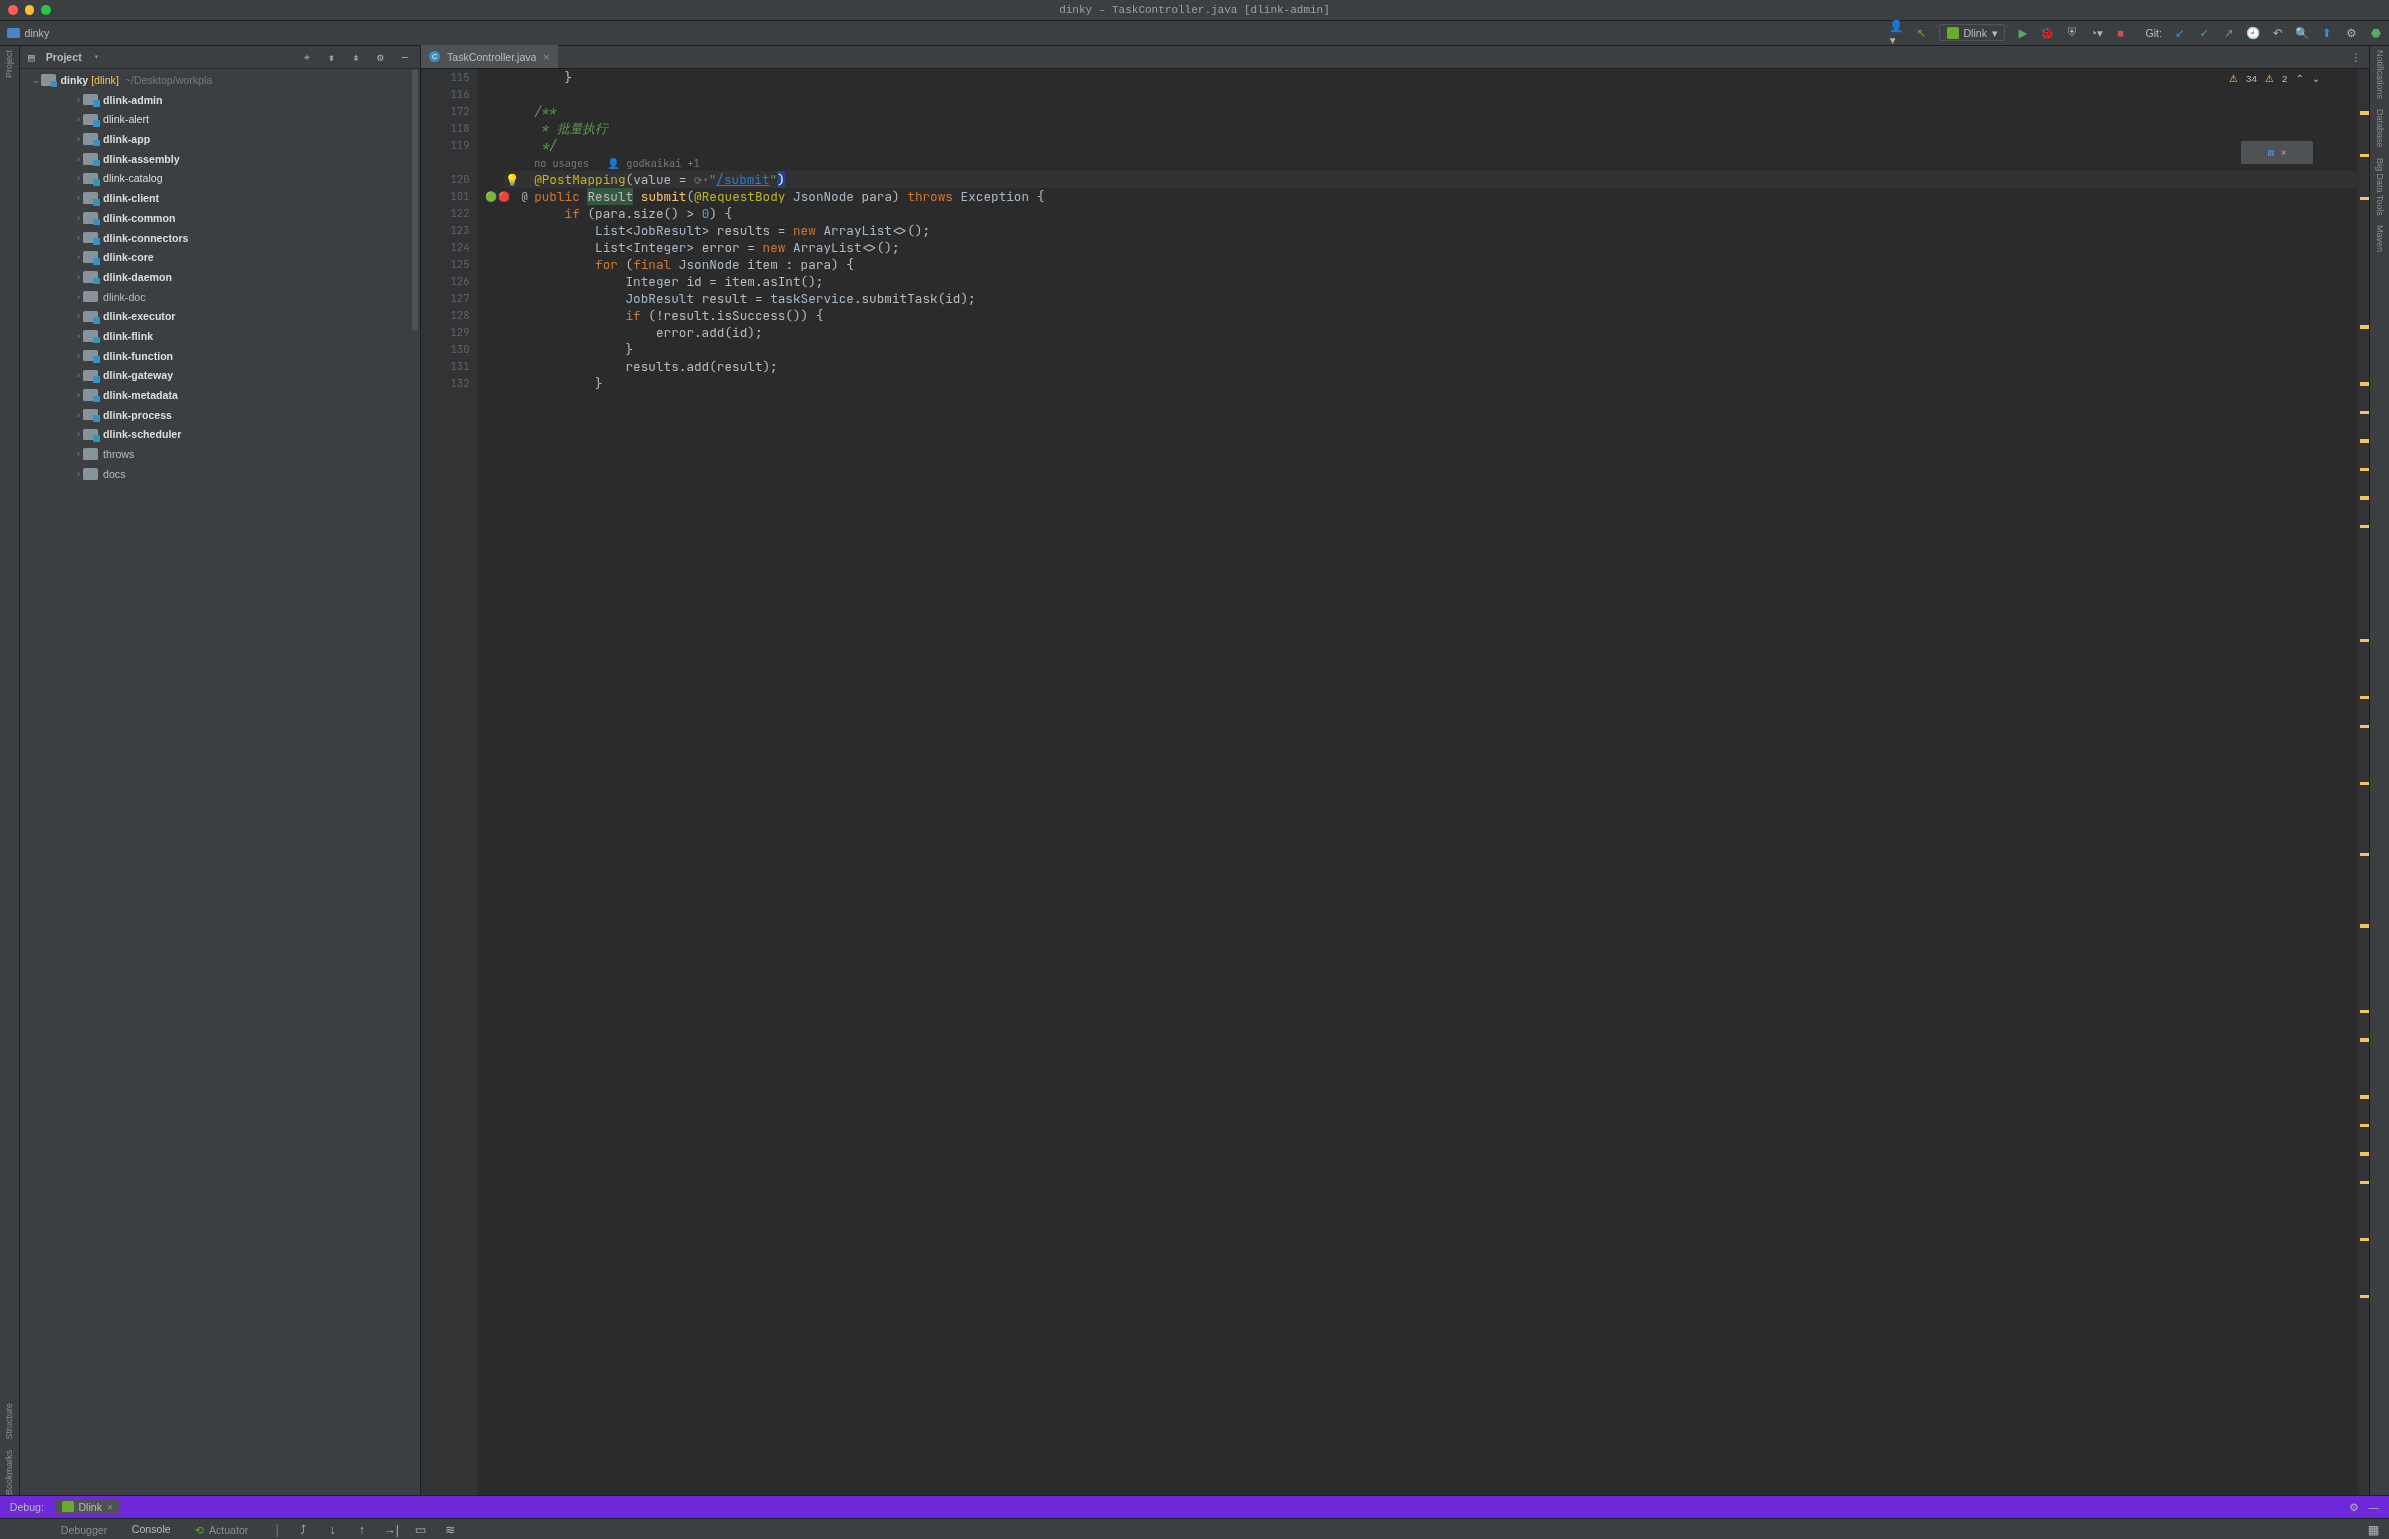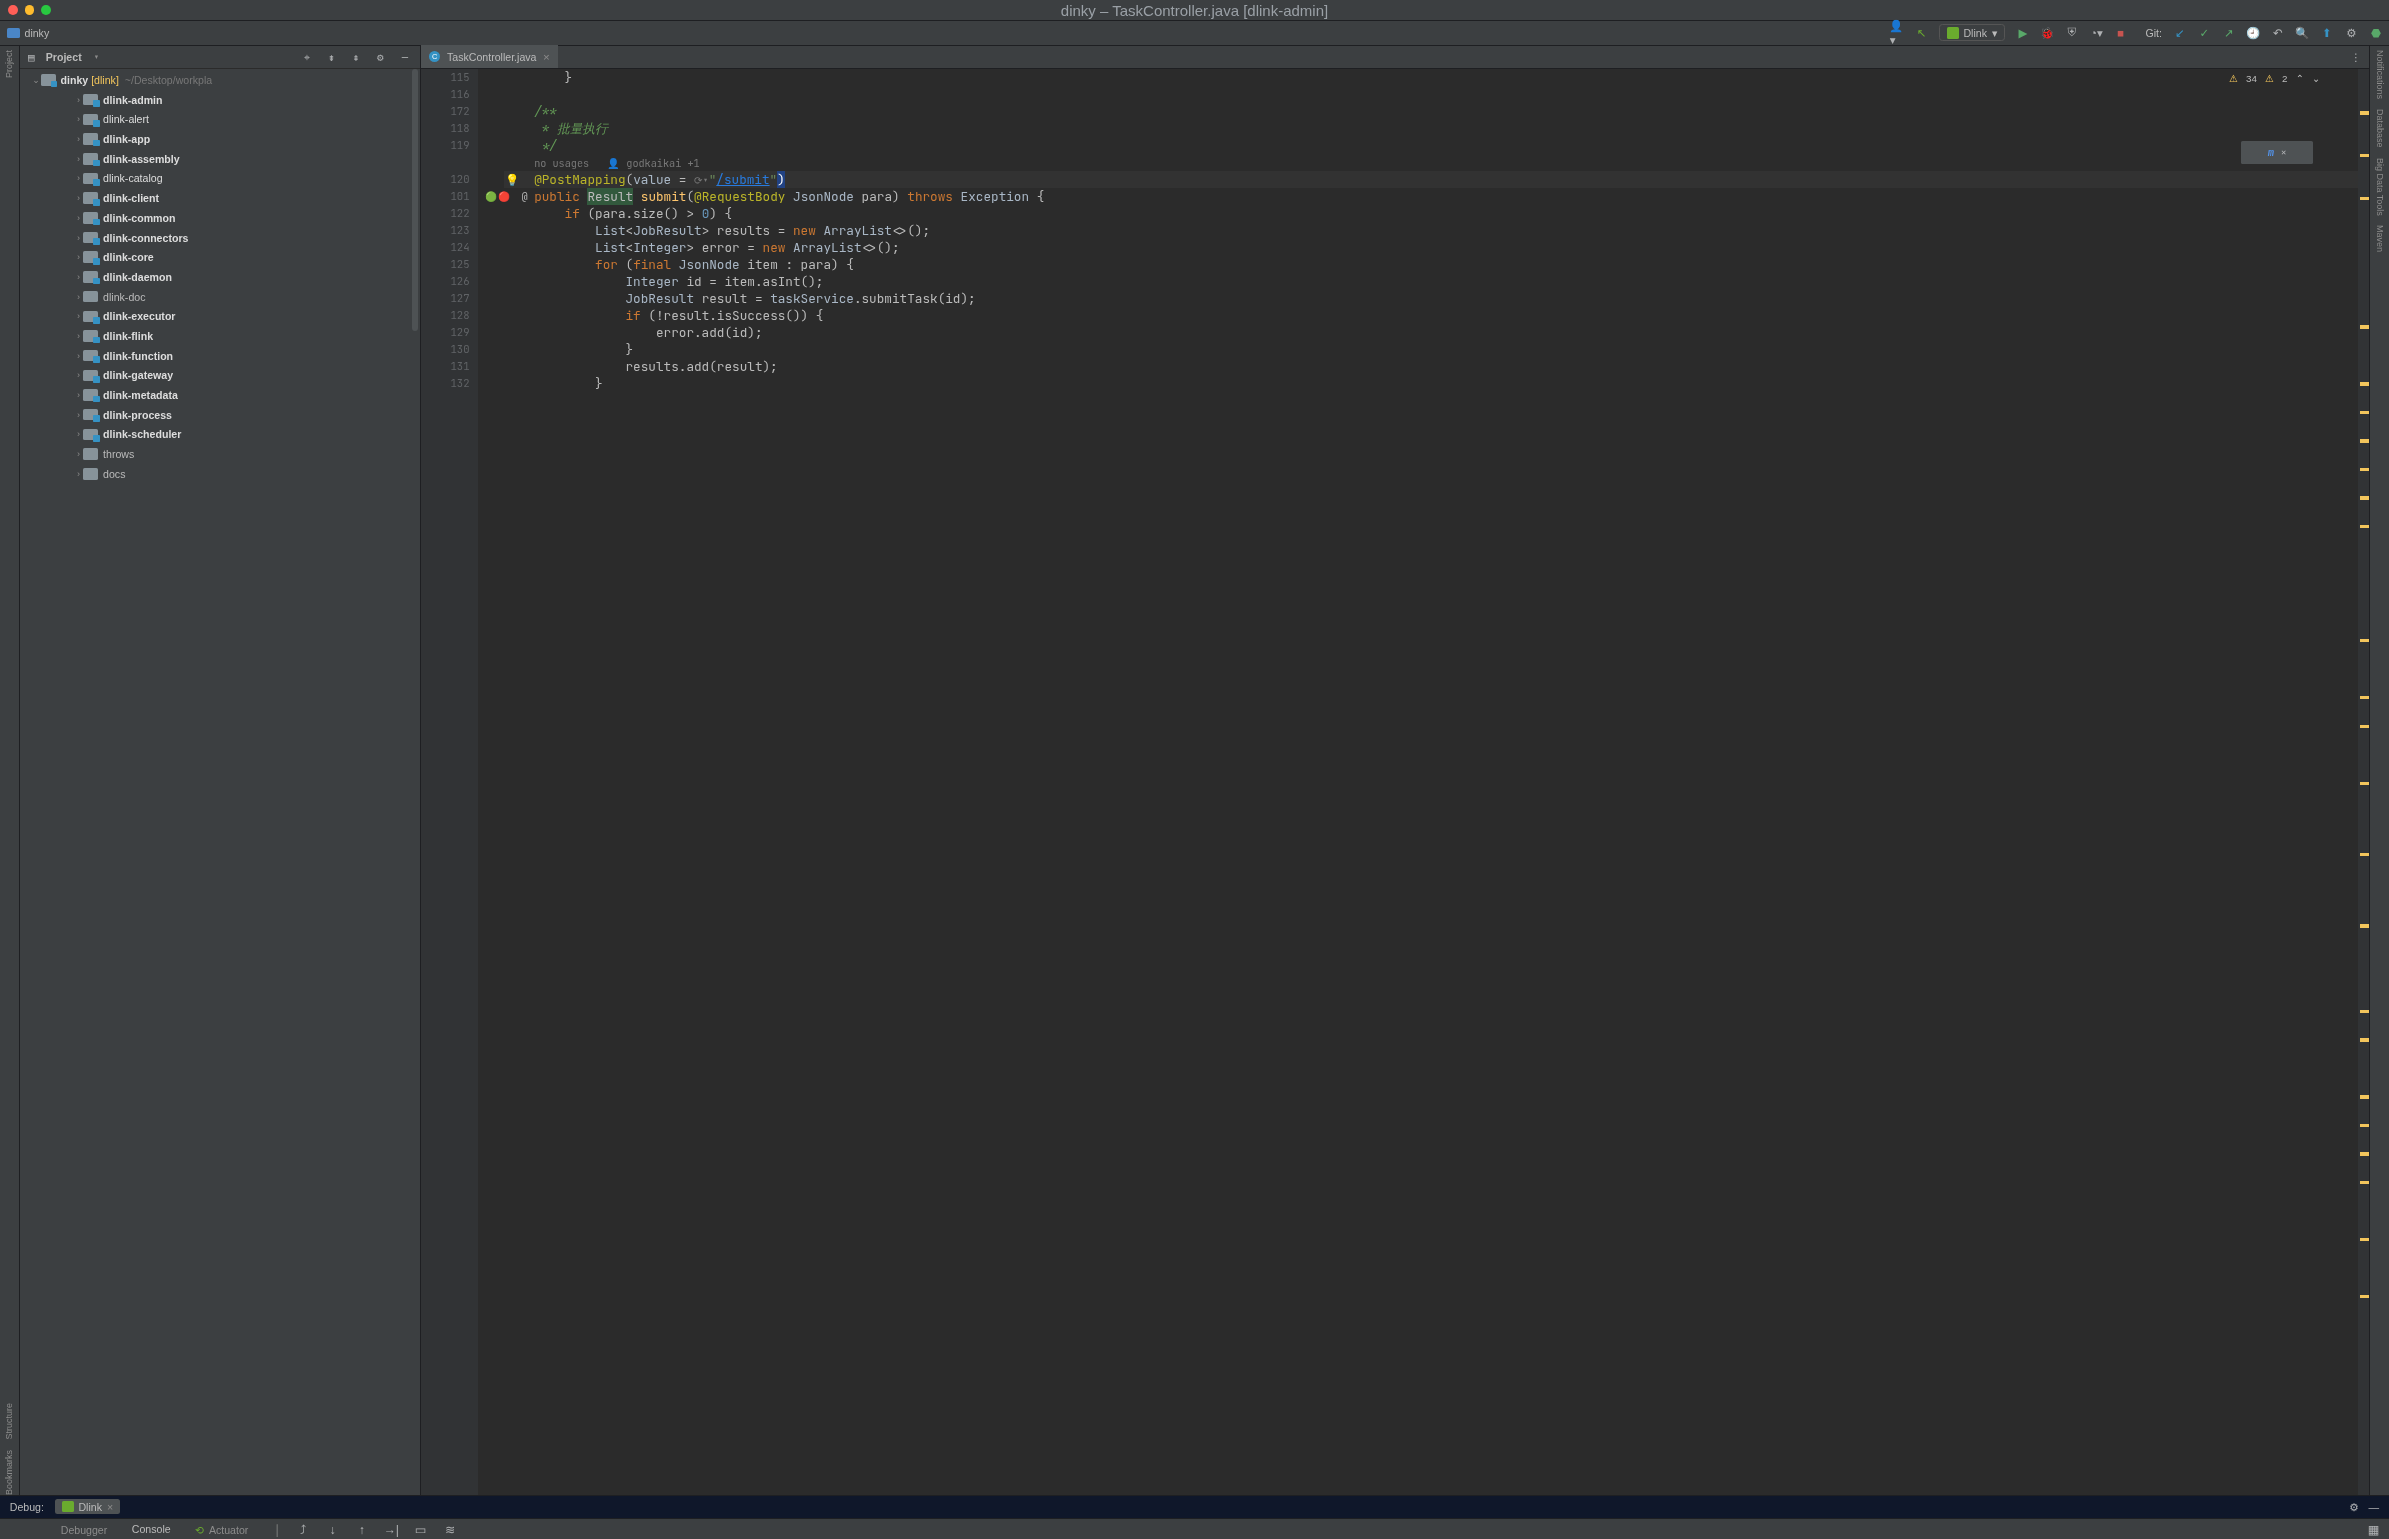--- a/index.html
+++ b/index.html
@@ -10,21 +10,21 @@
   color:#bbbbbb;
   width:2389px; height:1539px;
   overflow:hidden;
   user-select:none;
 }
 
 .titlebar{height:21px;background:#3c3f41;display:flex;align-items:center;border-bottom:0.8px solid #1e1f22;}
 .traffic{display:flex;gap:6.6px;padding-left:8.2px}
 .traffic span{width:9.8px;height:9.8px;border-radius:50%}
 .tl-red{background:#ff5f57}.tl-amber{background:#febc2e}.tl-green{background:#28c840}
-.title-text{position:absolute;left:50%;transform:translateX(-50%);color:#9aa0a6;font-family:Liberation Sans, sans-serif;font-size:15px}
+.title-text{position:absolute;left:50%;transform:translateX(-50%);color:#9aa0a6;font-family:Liberation Mono, monospace;font-size:11px}
 
 .navbar{height:24.6px;background:#3c3f41;display:flex;align-items:center;padding:0 6.6px;border-bottom:0.8px solid #1e1f22;font-family:-apple-system,sans-serif}
 .crumb-icon{width:13px;height:9.8px;background:#4a86c7;margin-right:4.9px;border-radius:1.6px}
 .navbar-right{margin-left:auto;display:flex;align-items:center;gap:11.5px}
 .runconfig{display:flex;align-items:center;border:0.8px solid #555;border-radius:3.3px;padding:1.6px 6.6px;gap:4.9px}
 .bug-icon{width:11.5px;height:11.5px;background:#6aab2e;border-radius:1.6px}
 .nav-icon{width:13px;height:13px;display:flex;align-items:center;justify-content:center;color:#afb1b3;font-size:11.5px}
 .nav-icon.green{color:#59a869}
 .nav-icon.red{color:#c75450}
 .nav-icon.blue{color:#3592c4}
@@ -77,21 +77,21 @@
 .num{color:#6897bb}
 .par{color:#a9b7c6}
 .inlay{color:#787878;font-size:10.2px}
 .bulb{position:absolute;left:1.6px;top:0;color:#f2c55c;font-size:11.5px}
 .gut-icon{position:absolute;left:-18px;display:flex;gap:1.6px;font-size:9.8px}
 .caret-line{background:#323232}
 .sel{background:#214283;color:#fff}
 .highlight-word{background:#32593d}
 
 .debug-panel{height:622px;background:#2b2b2b;display:flex;flex-direction:column;border-top:0.8px solid #1e1f22}
-.debug-header{height:23px;background:#0f172a;display:flex;align-items:center;padding:0 9.8px;gap:11.5px;font-family:-apple-system,sans-serif;font-size:10.6px;border-bottom:0.8px solid #1e1f22}
+.debug-header{height:23px;background:#6d28d9;display:flex;align-items:center;padding:0 9.8px;gap:11.5px;font-family:-apple-system,sans-serif;font-size:10.6px;border-bottom:0.8px solid #1e1f22}
 .debug-title{font-weight:normal;color:#bbbbbb}
 .dh-right{margin-left:auto;display:flex;gap:9.8px;color:#afb1b3}
 .debug-tabs{height:23px;background:#3c3f41;display:flex;align-items:center;padding:0 8.2px;gap:14.7px;font-family:-apple-system,sans-serif;font-size:10.6px;border-bottom:0.8px solid #2b2b2b}
 .dtab{color:#8c8c8c;height:23px;display:flex;align-items:center;padding:0 4.9px;cursor:pointer;gap:4.9px}
 .dtab.active{color:#bbbbbb;border-bottom:1.6px solid #3592c4}
 .dl-icon{width:14.7px;height:14.7px;display:flex;align-items:center;justify-content:center;font-size:12.3px;color:#afb1b3}
 .toolbar-icon{width:13px;height:13px;color:#afb1b3;display:flex;align-items:center;justify-content:center;font-size:10.6px}
 </style>
 </head>
 <body>

